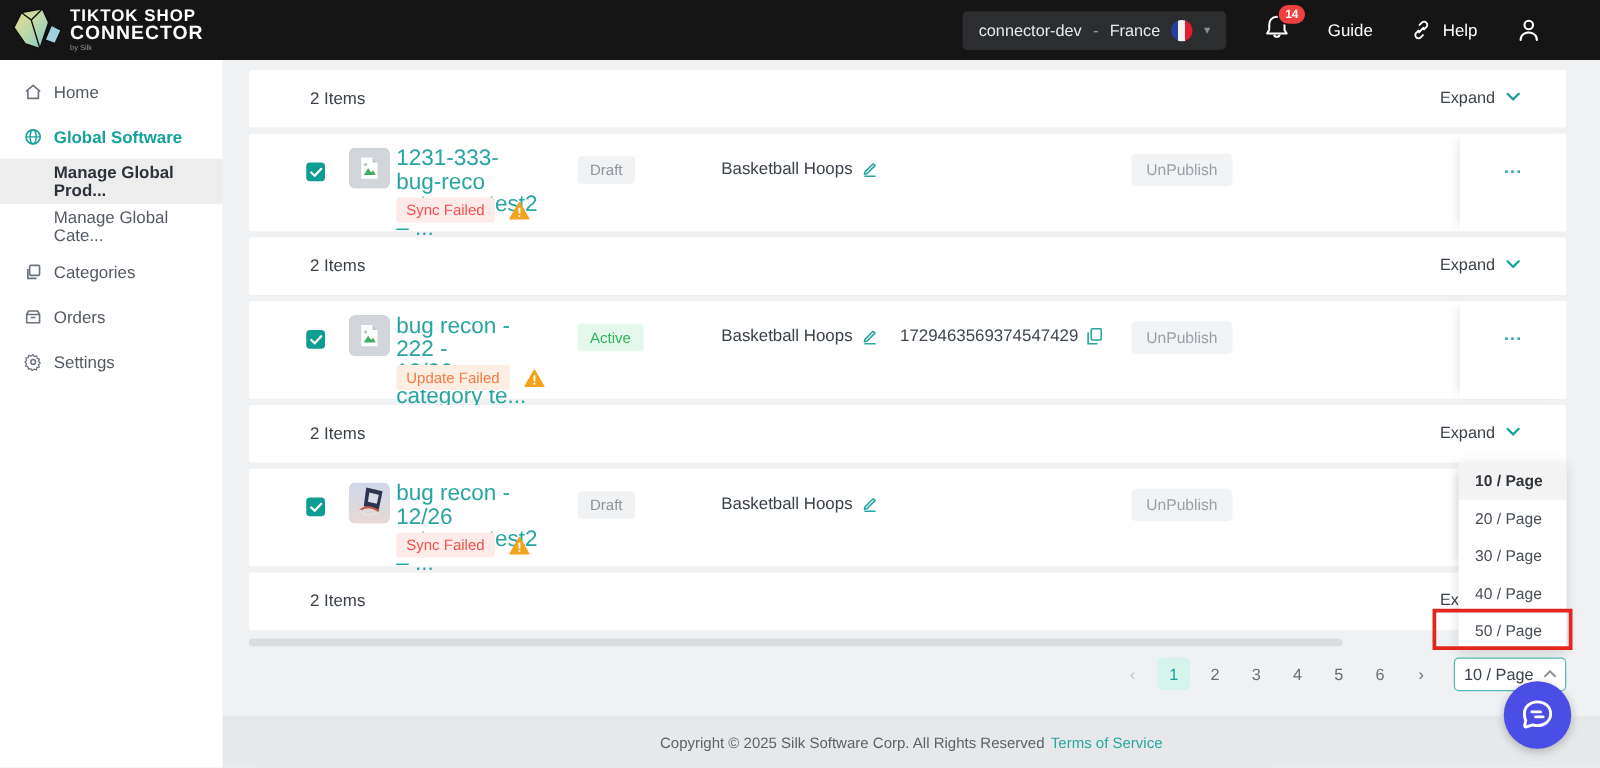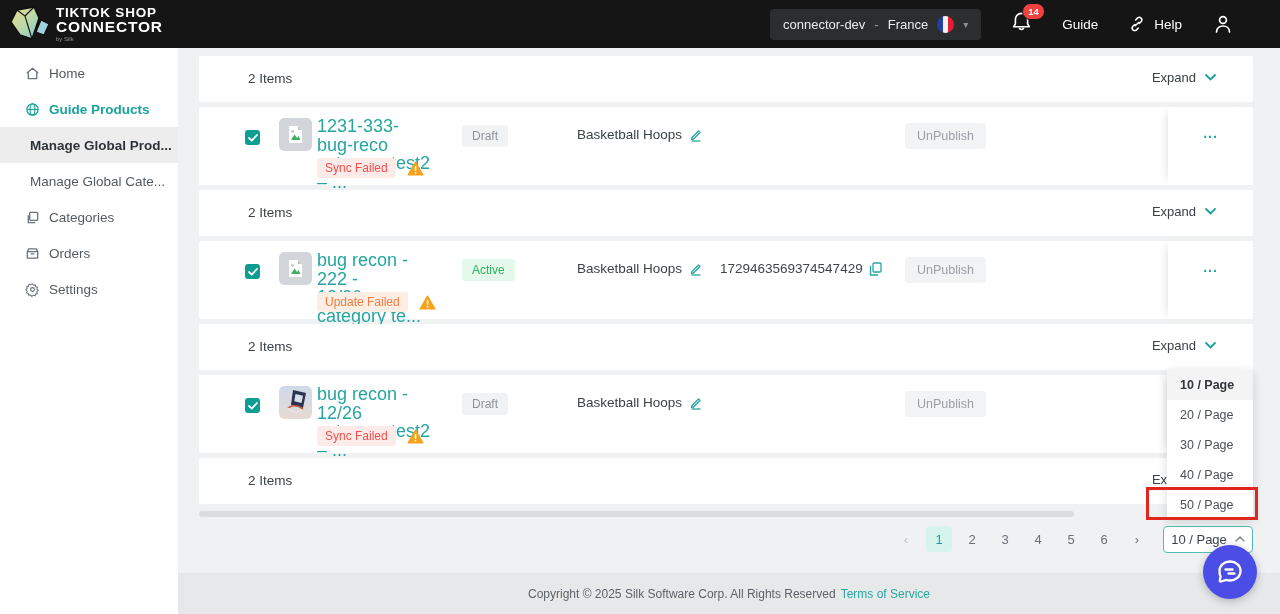--- a/index.html
+++ b/index.html
@@ -17,24 +17,24 @@
   .store-pill { display:flex; align-items:center; gap:9px; background:#2c2d2e; border-radius:4px; padding:7px 13px; color:#e9eaec; font-size:13px; cursor:pointer; }
   .flag { width:17px; height:17px; border-radius:50%; background:linear-gradient(90deg,#23409e 0 33%,#f2f2f2 33% 66%,#e51c32 66% 100%); }
   .pill-caret { color:#8b8e93; font-size:10px; }
   .bell-wrap { position:relative; cursor:pointer; }
   .badge { position:absolute; top:-8px; left:11px; background:#f0413f; color:#fff; font-size:9.5px; font-weight:700; border-radius:9px; padding:2px 5px; border:1.5px solid #151515; }
   .hdr-link { color:#fff; font-size:13.5px; display:flex; align-items:center; gap:8px; cursor:pointer; }
 
   
   .sidebar { position:absolute; left:0; top:48px; width:178px; bottom:0; background:#ffffff; z-index:10; }
   .nav { padding-top:7px; }
-  .nav-item { height:36px; display:flex; align-items:center; gap:9px; padding-left:24px; font-size:13.5px; color:#545a63; cursor:pointer; }
+  .nav-item { height:36px; display:flex; align-items:center; gap:9px; padding-left:18px; font-size:13.5px; color:#545a63; cursor:pointer; }
   .nav-item .nico { width:16px; height:16px; display:flex; align-items:center; justify-content:center; }
   .nav-item.teal { color:#17a39c; font-weight:700; }
-  .nav-sub { padding-left:30px; }
+  .nav-sub { padding-left:43px; }
   .nav-sub.selected { background:#ededee; color:#2e333b; font-weight:700; }
 
   
   .main { position:absolute; left:178px; top:48px; right:0; bottom:0; background:#f0f1f3; }
   .content { padding:8px 27px 0 21px; }
   .card { background:#fff; border-radius:2px; position:relative; margin-bottom:5px; }
   .group-head { height:46px;padding-left:48px; }
   .count-label { position:absolute; left:49px; top:15px; font-size:13.5px; color:#3b4149; }
   .expand { position:absolute; right:37px; top:14px; display:flex; align-items:center; gap:9px; font-size:13px; color:#3b4149; cursor:pointer; }
   .prod-row { height:78px; }
@@ -147,21 +147,21 @@
       <span>Home</span>
     </div>
     <div class="nav-item teal">
       <span class="nico">
         <svg width="15" height="15" viewBox="0 0 16 16">
             <circle cx="8" cy="8" r="6" fill="none" stroke="#17a39c" stroke-width="1.4"></circle>
             <ellipse cx="8" cy="8" rx="2.6" ry="6" fill="none" stroke="#17a39c" stroke-width="1.2"></ellipse>
             <path d="M2.3 8 L13.7 8" stroke="#17a39c" stroke-width="1.2"></path>
           </svg>
       </span>
-      <span>Guide Products</span>
+      <span>Global Software</span>
     </div>
     <div class="nav-item nav-sub selected">
       <span>Manage Global Prod...</span>
     </div>
     <div class="nav-item nav-sub">
       <span>Manage Global Cate...</span>
     </div>
     <div class="nav-item">
       <span class="nico">
         <svg width="15" height="15" viewBox="0 0 16 16">

